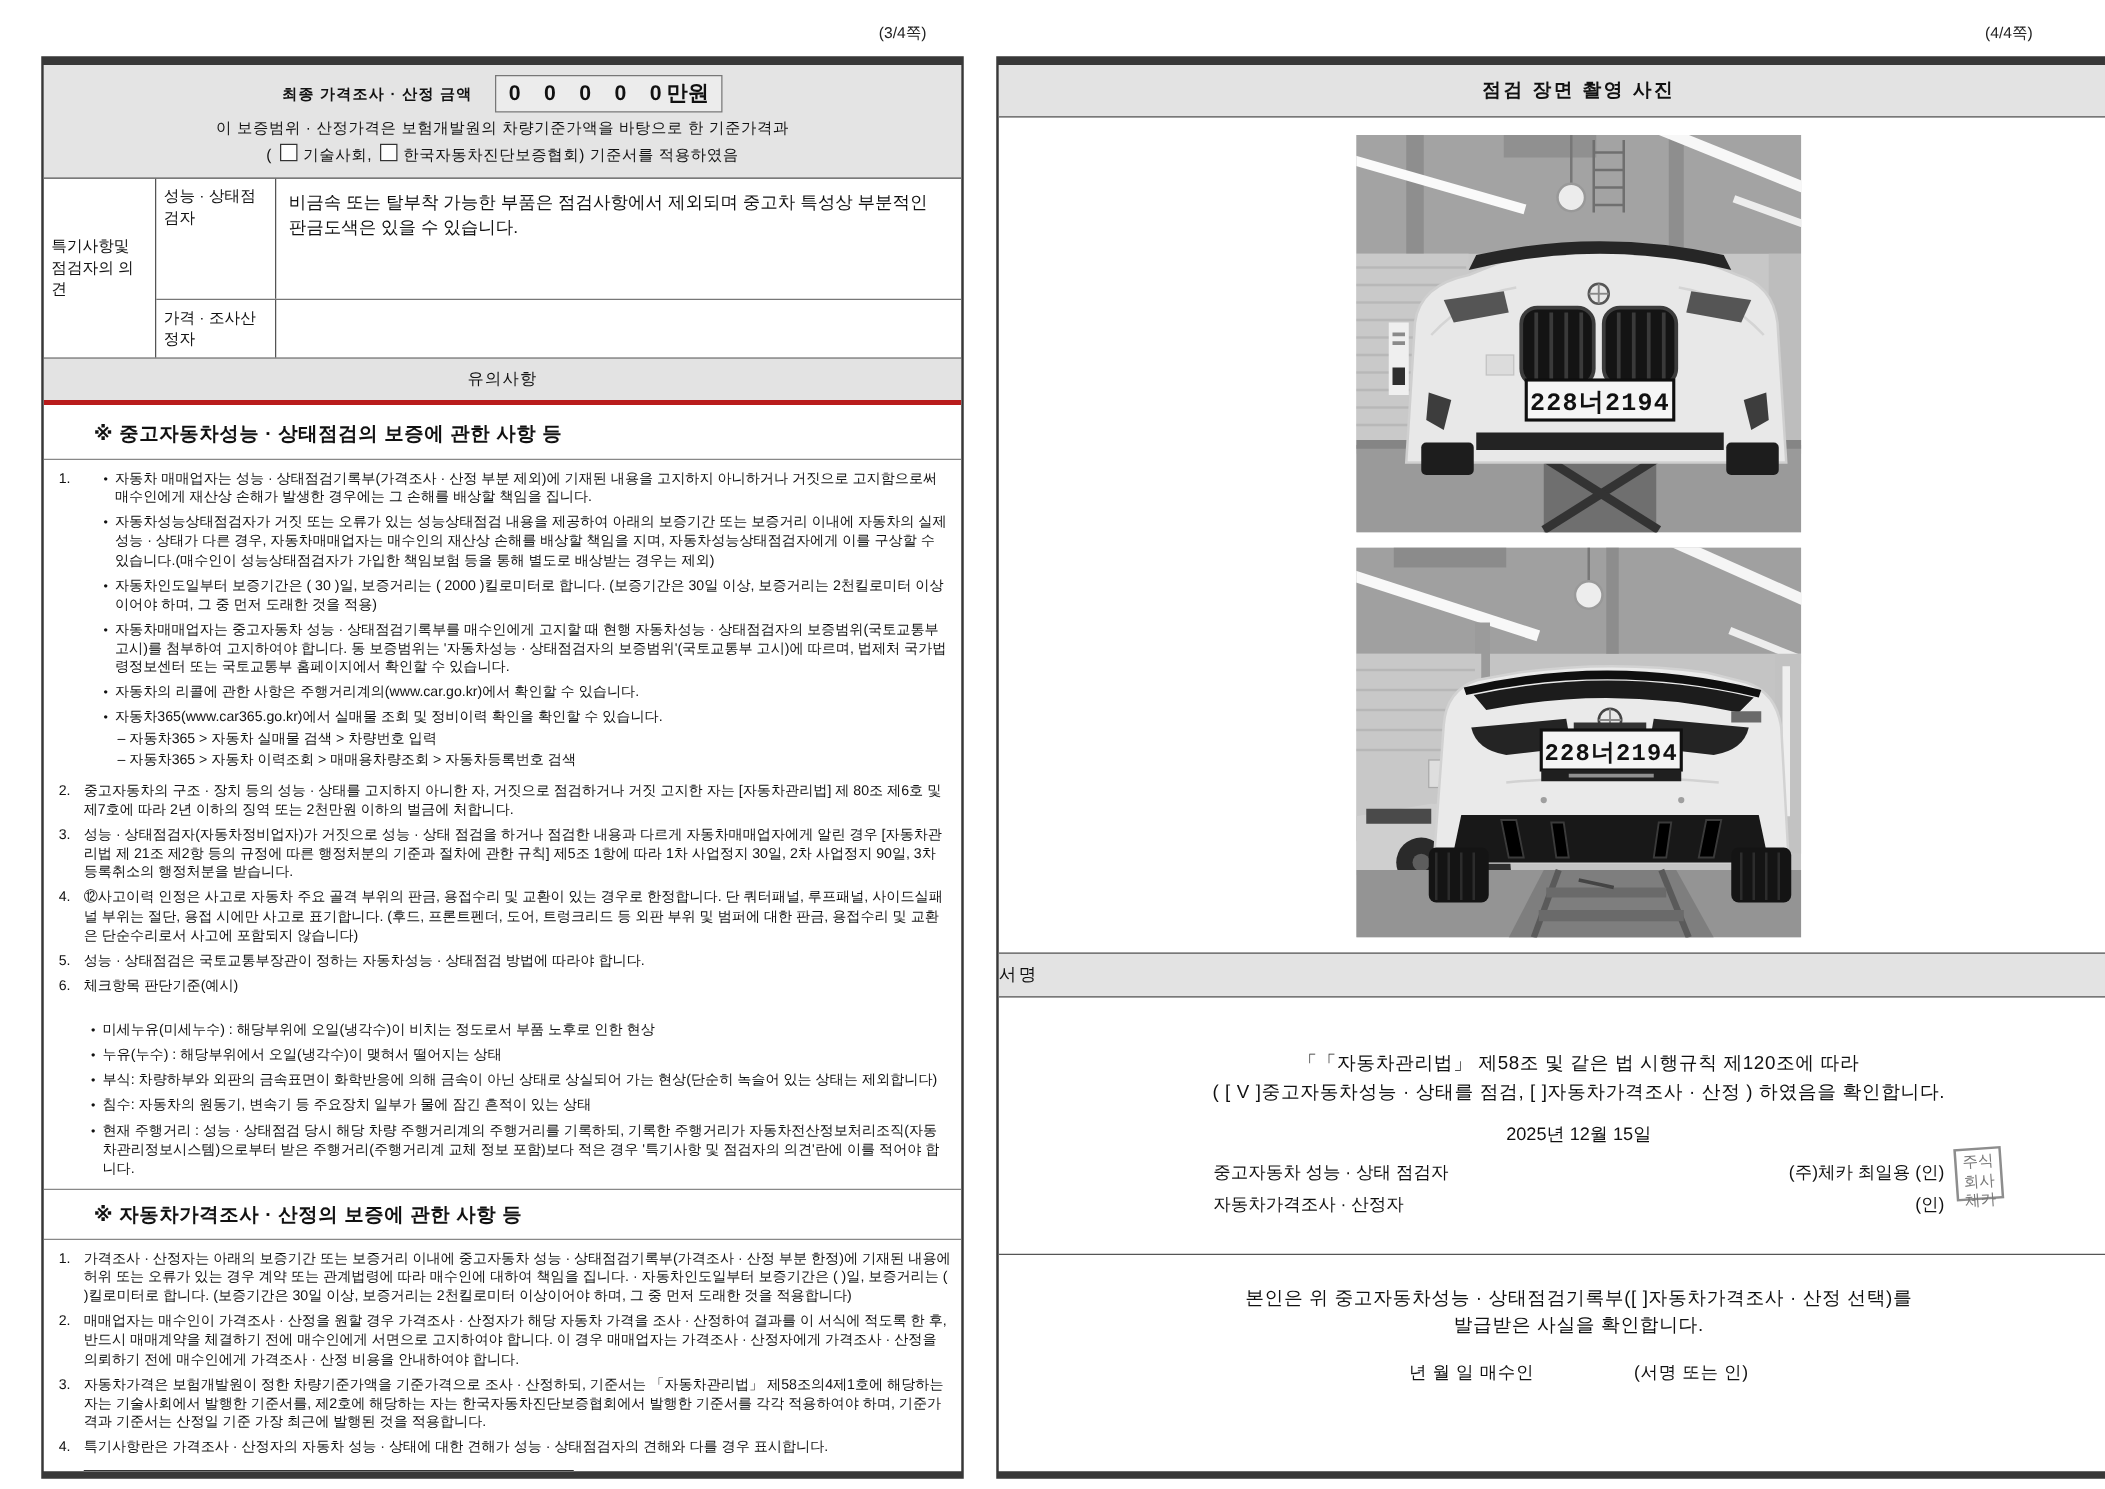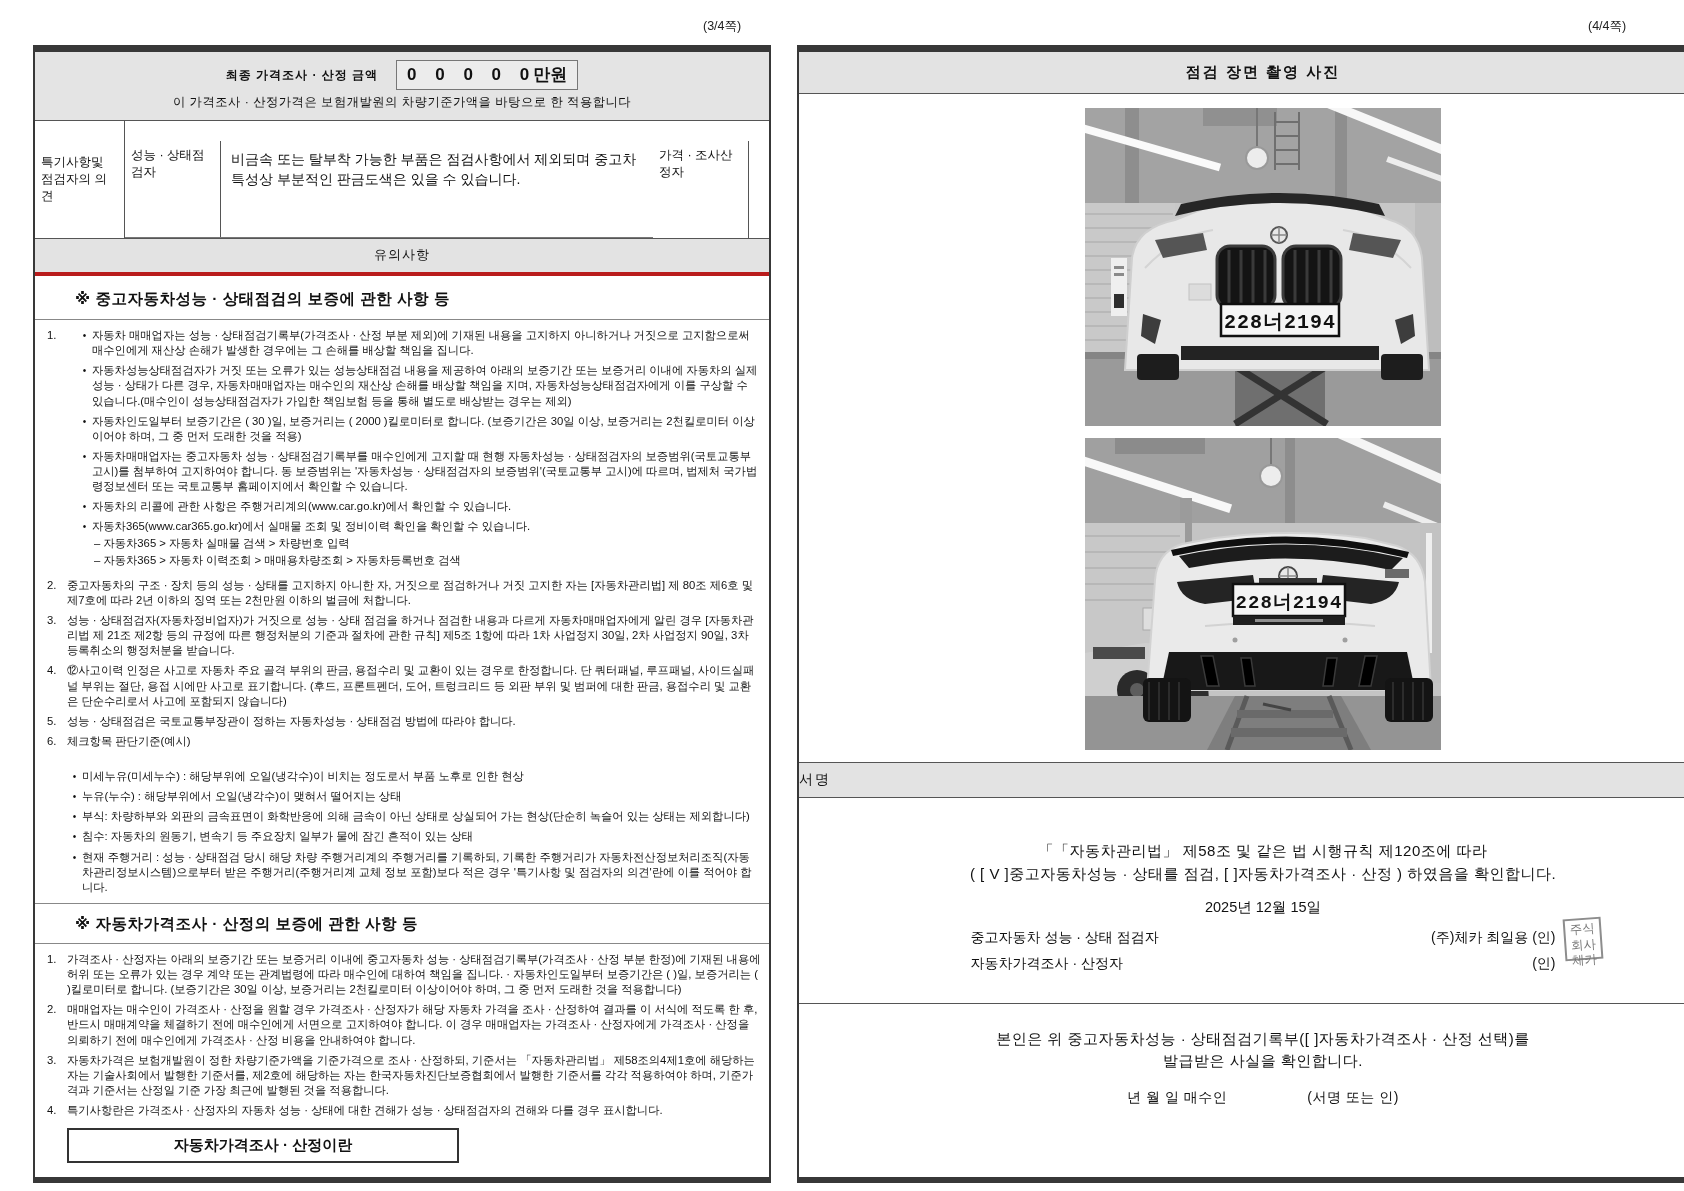--- a/index.html
+++ b/index.html
@@ -29,21 +29,21 @@
     font-size:17px;font-weight:bold;
   }
   .amount-digits{word-spacing:14px;margin-right:4px;}
   .p3-note{text-align:center;font-size:12.3px;margin-top:4px;letter-spacing:0.5px;}
   .cb{display:inline-block;width:12px;height:12px;border:1.5px solid #333;background:#fff;
       vertical-align:-1px;margin:0 5px 0 6px;}
 
   .op-table{display:flex;border-bottom:1px solid #555;}
   .op-col-head{width:90px;border-right:1px solid #555;display:flex;align-items:center;
       padding:6px;font-size:12.5px;box-sizing:border-box;}
-  .op-rows{flex:1;display:flex;margin-top:20px;}
+  .op-rows{flex:1;display:flex;flex-direction:column;}
   .op-row{display:flex;border-bottom:1px solid #777;}
   .op-row:last-child{border-bottom:none;}
   .op-label{width:96px;border-right:1px solid #555;padding:6px;font-size:12.5px;box-sizing:border-box;}
   .op-text{flex:1;padding:8px 10px;font-size:14px;line-height:1.45;}
   .op-row.r1{min-height:96px;}
   .op-row.r2{min-height:30px;}
 
   .notice-bar{background:#e3e3e3;border-bottom:4px solid #b91c1c;text-align:center;
       font-size:13px;padding:7px 0 8px;letter-spacing:1px;}
 
@@ -103,21 +103,24 @@
 
 <div class="page" id="page3">
 
   <div class="p3-header">
     <div class="p3-title-row">
       <span class="p3-title">최종 가격조사 · 산정 금액</span>
       <span class="amount-box">
         <span class="amount-digits">0 0 0 0 0</span><span>만원</span>
       </span>
     </div>
-    <div class="p3-note">이 가격조사 · 산정가격은 보험개발원의 차량기준가액을 바탕으로 한 적용합니다</div>
+    <div class="p3-note">이 보증범위 · 산정가격은 보험개발원의 차량기준가액을 바탕으로 한 기준가격과</div>
+    <div class="p3-note">
+      <span>(</span><span class="cb"></span><span>기술사회,</span><span class="cb"></span><span>한국자동차진단보증협회) 기준서를 적용하였음</span>
+    </div>
   </div>
 
   <div class="op-table">
     <div class="op-col-head">특기사항및 점검자의 의견</div>
     <div class="op-rows">
       <div class="op-row r1">
         <div class="op-label">성능 · 상태점검자</div>
         <div class="op-text">비금속 또는 탈부착 가능한 부품은 점검사항에서 제외되며 중고차 특성상 부분적인 판금도색은 있을 수 있습니다.</div>
       </div>
       <div class="op-row r2">

